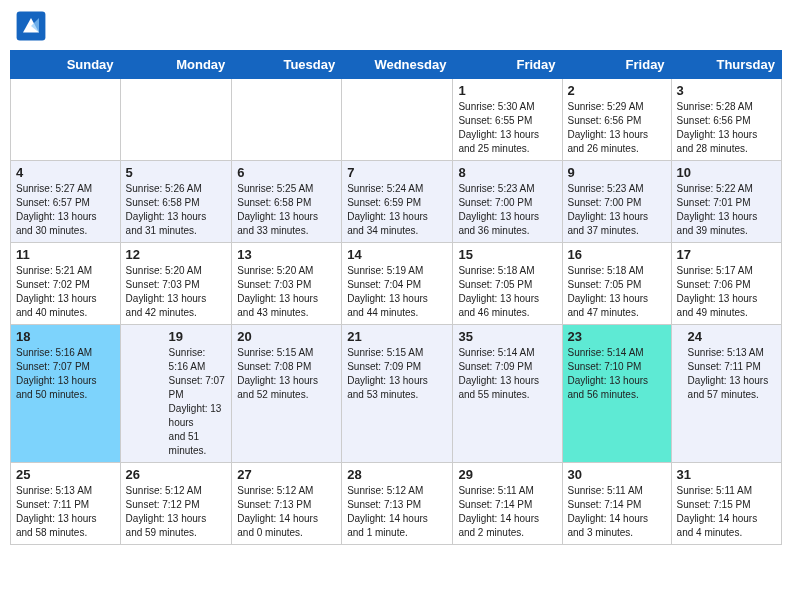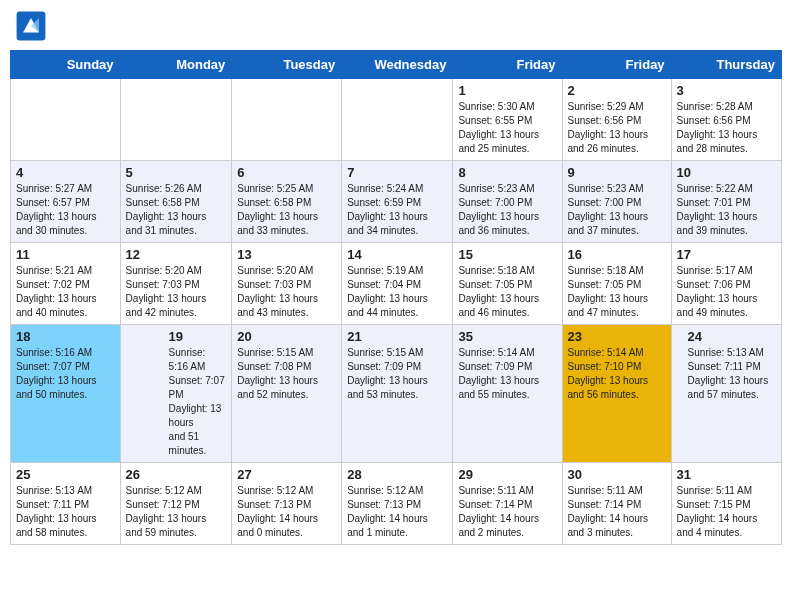--- a/index.html
+++ b/index.html
@@ -281,21 +281,21 @@
 Daylight: 13 hours
 and 53 minutes.</div>
         </td>
         <td style="background: rgb(238, 241, 251);">
           <span class="day-num">35</span>
           <div class="day-info" style="white-space: pre-line;">Sunrise: 5:14 AM
 Sunset: 7:09 PM
 Daylight: 13 hours
 and 55 minutes.</div>
         </td>
-        <td style="background: #eab308; margin-left: 16px;">
+        <td style="background: #5eead4; margin-left: 16px;">
           <span class="day-num">23</span>
           <div class="day-info" style="white-space: pre-line;">Sunrise: 5:14 AM
 Sunset: 7:10 PM
 Daylight: 13 hours
 and 56 minutes.</div>
         </td>
         <td style="background: rgb(238, 241, 251); padding-left: 16px;">
           <span class="day-num">24</span>
           <div class="day-info" style="white-space: pre-line;">Sunrise: 5:13 AM
 Sunset: 7:11 PM

